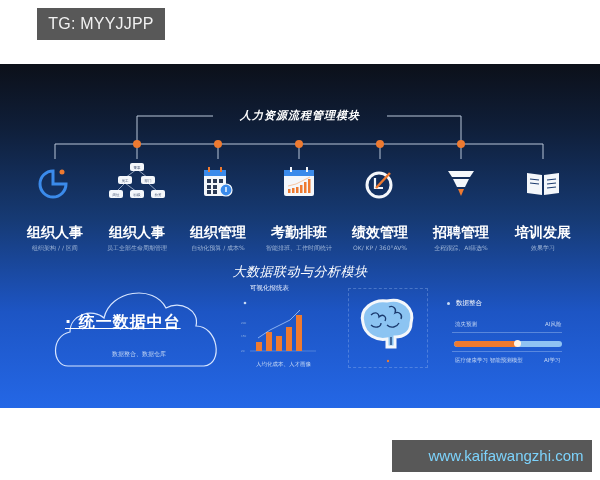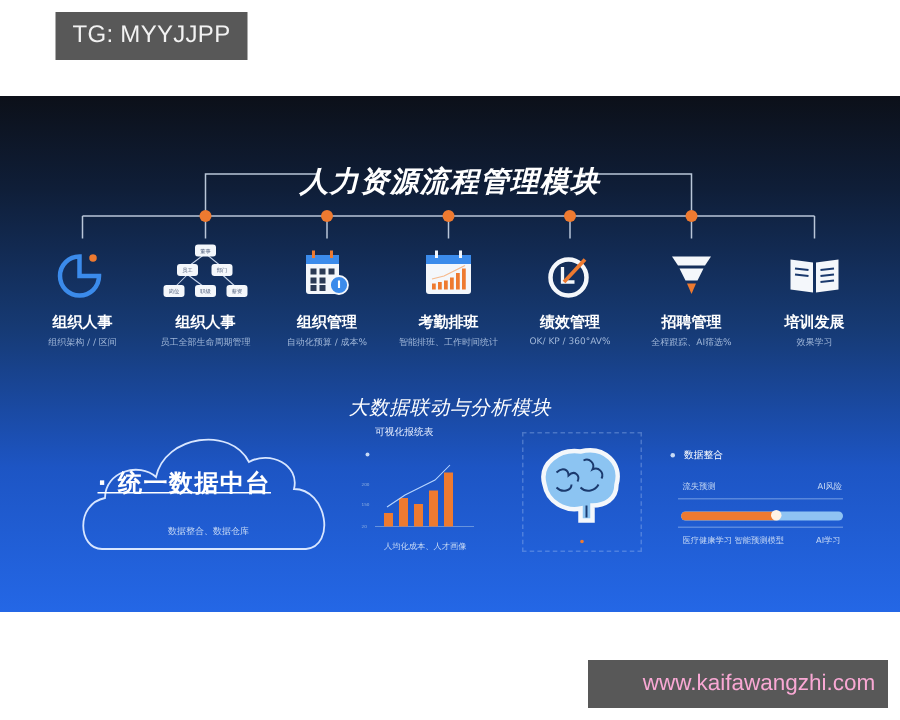--- a/index.html
+++ b/index.html
@@ -6,46 +6,46 @@
   html, body { width: 600px; height: 480px; background: #ffffff; overflow: hidden; }
   body { position: relative; font-family: "DejaVu Sans", "Liberation Sans", sans-serif; }
 
   .wm-top {
     position: absolute; left: 8px; top: 8px; height: 32px; width: 128px;
     background: #585858; color: #f2f2f2; font-family: "Liberation Sans", sans-serif;
     font-size: 16px; line-height: 32px; text-align: center; letter-spacing: 0.2px; margin-left: 29px;
   }
   .wm-bottom {
     position: absolute; left: 392px; top: 440px; height: 32px; width: 200px;
-    background: #585858; color: #f9a8d4; font-family: "Liberation Sans", sans-serif;
+    background: #585858; color: #7dd3fc; font-family: "Liberation Sans", sans-serif;
     font-size: 15px; line-height: 32px; text-align: center; padding-left: 28px;
   }
 
   .panel {
     position: absolute; left: 0; top: 64px; width: 600px; height: 344px;
     background: linear-gradient(180deg, #0c1019 0%, #0f1e38 18%, #163a74 45%, #1d55c4 72%, #2467e6 100%);
     overflow: hidden;
   }
 
   .title1 {
     position: absolute; left: 0; width: 600px; top: 44px; text-align: center;
-    color: #ffffff; font-size: 19px; font-weight: bold; font-style: italic; letter-spacing: 1px;
+    color: #ffffff; font-size: 11px; font-weight: bold; font-style: italic; letter-spacing: 1px;
   }
   .title2 {
     position: absolute; left: 0; width: 600px; top: 199px; text-align: center;
     color: #ffffff; font-size: 13px; font-weight: normal; font-style: italic; letter-spacing: 0.5px;
   }
 
   svg.tree { position: absolute; left: 0; top: 0; }
 
   .module {
     position: absolute; top: 96px; width: 90px; text-align: center;
   }
   .module .ico { height: 46px; display: flex; align-items: center; justify-content: center; }
-  .module .name { color: #ffffff; font-size: 10px; font-weight: bold; margin-top: 2px; }
+  .module .name { color: #ffffff; font-size: 14px; font-weight: bold; margin-top: 18px; }
   .module .desc { color: #9fb6d8; font-size: 6px; margin-top: 2px; white-space: nowrap; }
 
   .cloud-wrap { position: absolute; left: 48px; top: 210px; }
   .cloud-title {
     position: absolute; left: 65px; top: 248px; color: #ffffff; font-size: 16px; font-weight: bold; letter-spacing: 1px; text-decoration: underline;
   }
   .cloud-sub {
     position: absolute; left: 112px; top: 286px; color: #c8daf5; font-size: 6px;
   }
 

